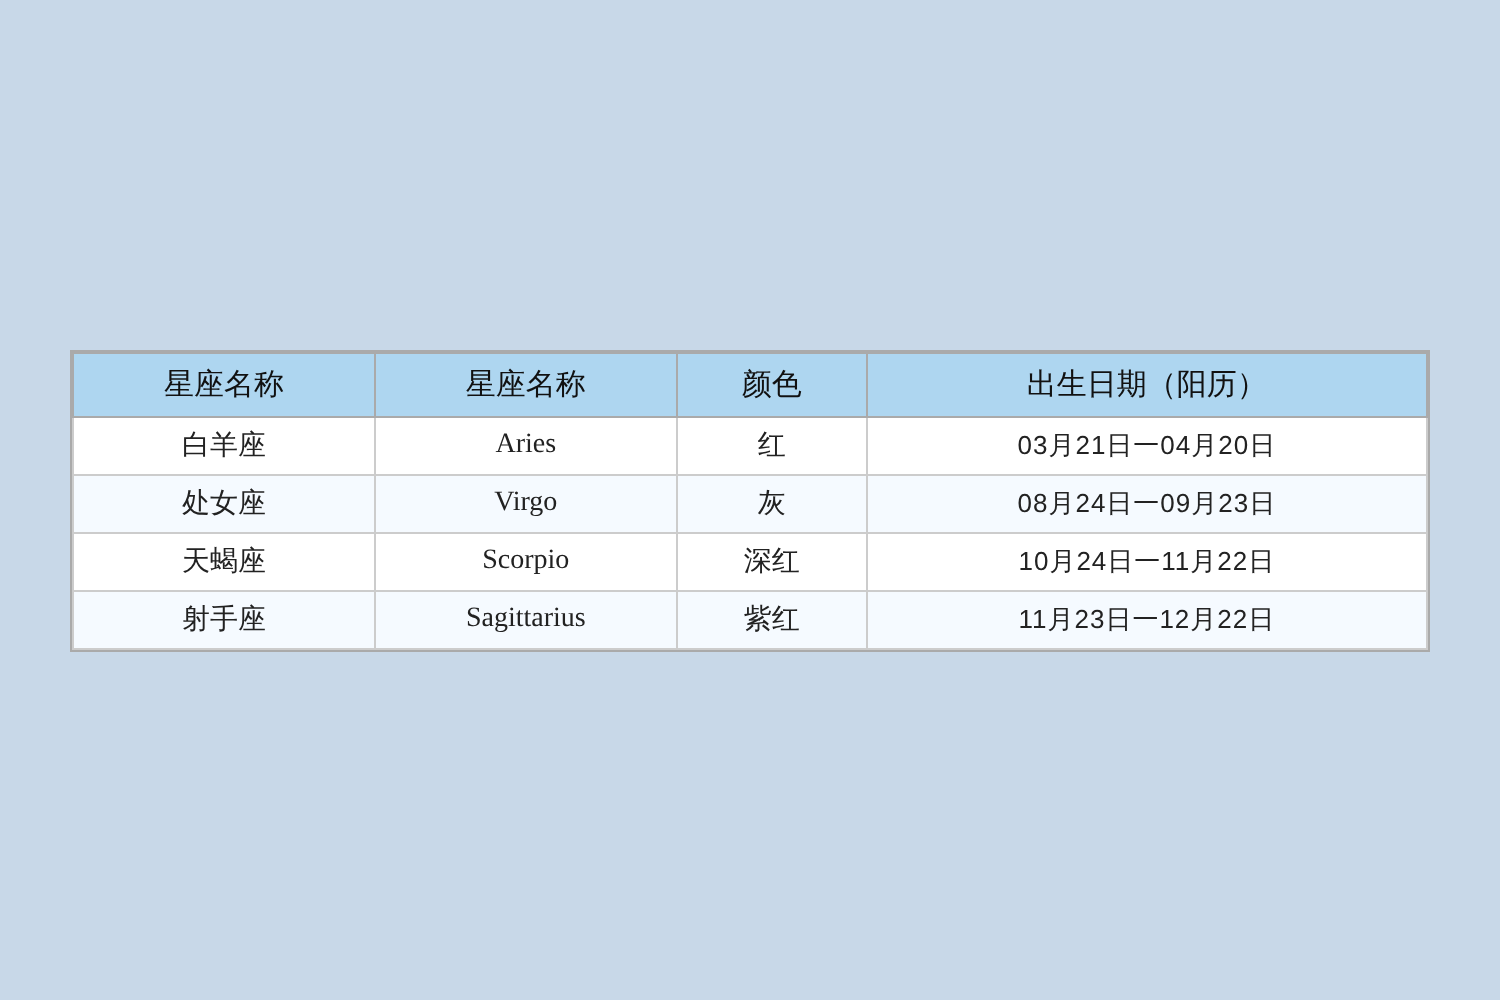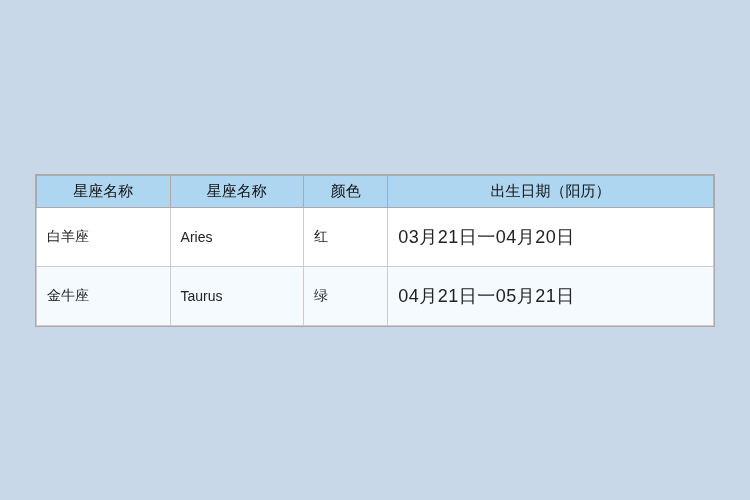--- a/index.html
+++ b/index.html
@@ -46,34 +46,34 @@
     tbody tr {
       background-color: #ffffff;
     }
 
     tbody tr:nth-child(even) {
       background-color: #f5faff;
     }
 
     tbody td {
       border: 1px solid #cccccc;
-      padding: 17px 10px;
-      text-align: left;
+      padding: 5px 10px;
+      text-align: center;
       font-size: 14px;
       color: #222222;
     }
 
     tbody td:nth-child(2) {
-      font-family: Liberation Sans, sans-serif;
+      font-family: Liberation Serif, serif;
       font-size: 14px;
     }
 
     tbody td:nth-child(4) {
       font-family: Arial, sans-serif;
-      font-size: 18px;
+      font-size: 13px;
       letter-spacing: 0.5px;
     }
   </style>
 </head>
 <body>
 
 <div class="table-container">
   <table>
     <thead>
       <tr>
@@ -84,20 +84,32 @@
       </tr>
     </thead>
     <tbody id="table-body">
     <tr>
           <td>白羊座</td>
           <td>Aries</td>
           <td>红</td>
           <td>03月21日一04月20日</td>
         </tr>
         <tr>
-          <td>金牛座</td>
-          <td>Taurus</td>
-          <td>绿</td>
-          <td>04月21日一05月21日</td>
+          <td>处女座</td>
+          <td>Virgo</td>
+          <td>灰</td>
+          <td>08月24日一09月23日</td>
+        </tr>
+        <tr>
+          <td>天蝎座</td>
+          <td>Scorpio</td>
+          <td>深红</td>
+          <td>10月24日一11月22日</td>
+        </tr>
+        <tr>
+          <td>射手座</td>
+          <td>Sagittarius</td>
+          <td>紫红</td>
+          <td>11月23日一12月22日</td>
         </tr>
       </tbody>
   </table>
 </div>
 
 </body></html>

